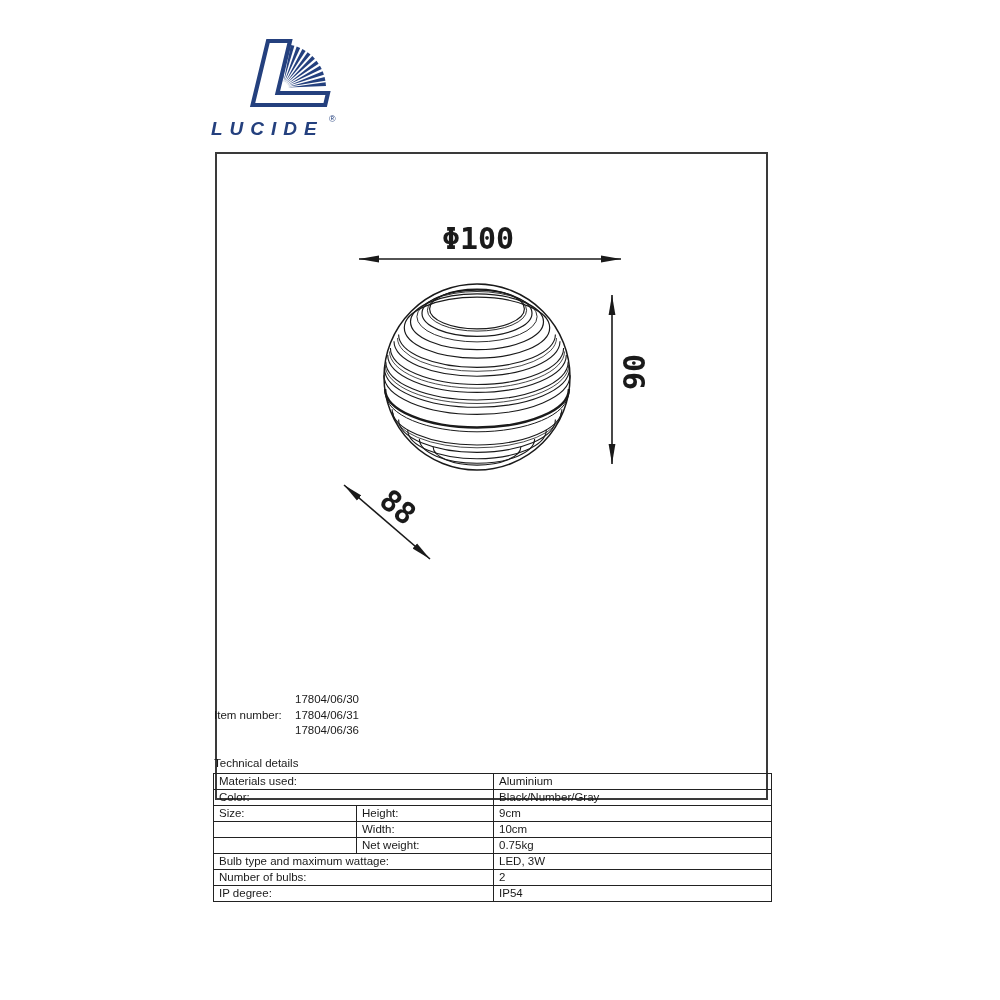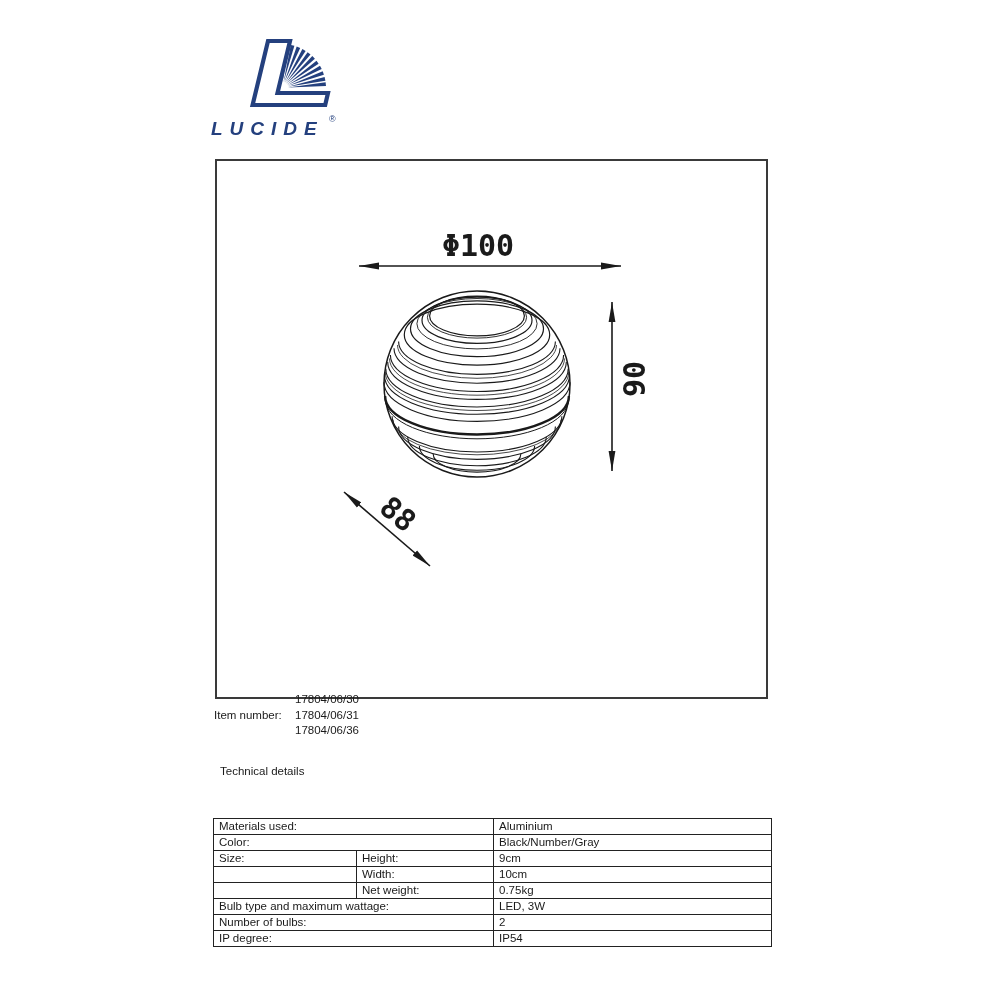--- a/index.html
+++ b/index.html
@@ -5,43 +5,42 @@
   html,body { margin:0; padding:0; }
   body {
     width:1000px; height:1000px; position:relative; background:#ffffff;
     font-family:"Liberation Sans", sans-serif; color:#1a1a1a;
     overflow:hidden;
   }
   
   .logo { position:absolute; left:208px; top:36px; width:140px; height:105px; }
   
   .drawing-box {
-    position:absolute; left:215px; top:159px; width:553px; height:540px;
+    position:absolute; left:215px; top:152px; width:553px; height:648px;
     border:2px solid #3a3a3a; box-sizing:border-box; background:#fff;
   }
   .drawing-box svg { display:block; width:549px; height:536px; }
   .dim-text {
     font-family:"DejaVu Sans Mono", monospace; font-weight:bold;
     font-size:30px; fill:#1a1a1a;
   }
   
   .item-block {
     position:absolute; left:214px; top:692px; display:flex;
     font-size:11.5px; line-height:15.7px;align-items:center;
   }
   .item-label { width:81px; }
   
   .tech-heading {
-    position:absolute; left:220px; top:757px; font-size:11.5px;margin-top:8px;
+    position:absolute; left:214px; top:757px; font-size:11.5px;
   }
   table.specs {
     position:absolute; left:213px; top:773px; width:558px;
     border-collapse:collapse; table-layout:fixed;
     font-size:11.5px;
-    margin-top:45px;
   }
   table.specs { border:1.5px solid #111; }
   table.specs td {
     border:1px solid #222; height:15px; padding:0 5px;
     line-height:13px; overflow:hidden; white-space:nowrap;
   }
   td.no-r { border-right:none; }
   td.no-l { border-left:none; }
 </style>
 </head>

